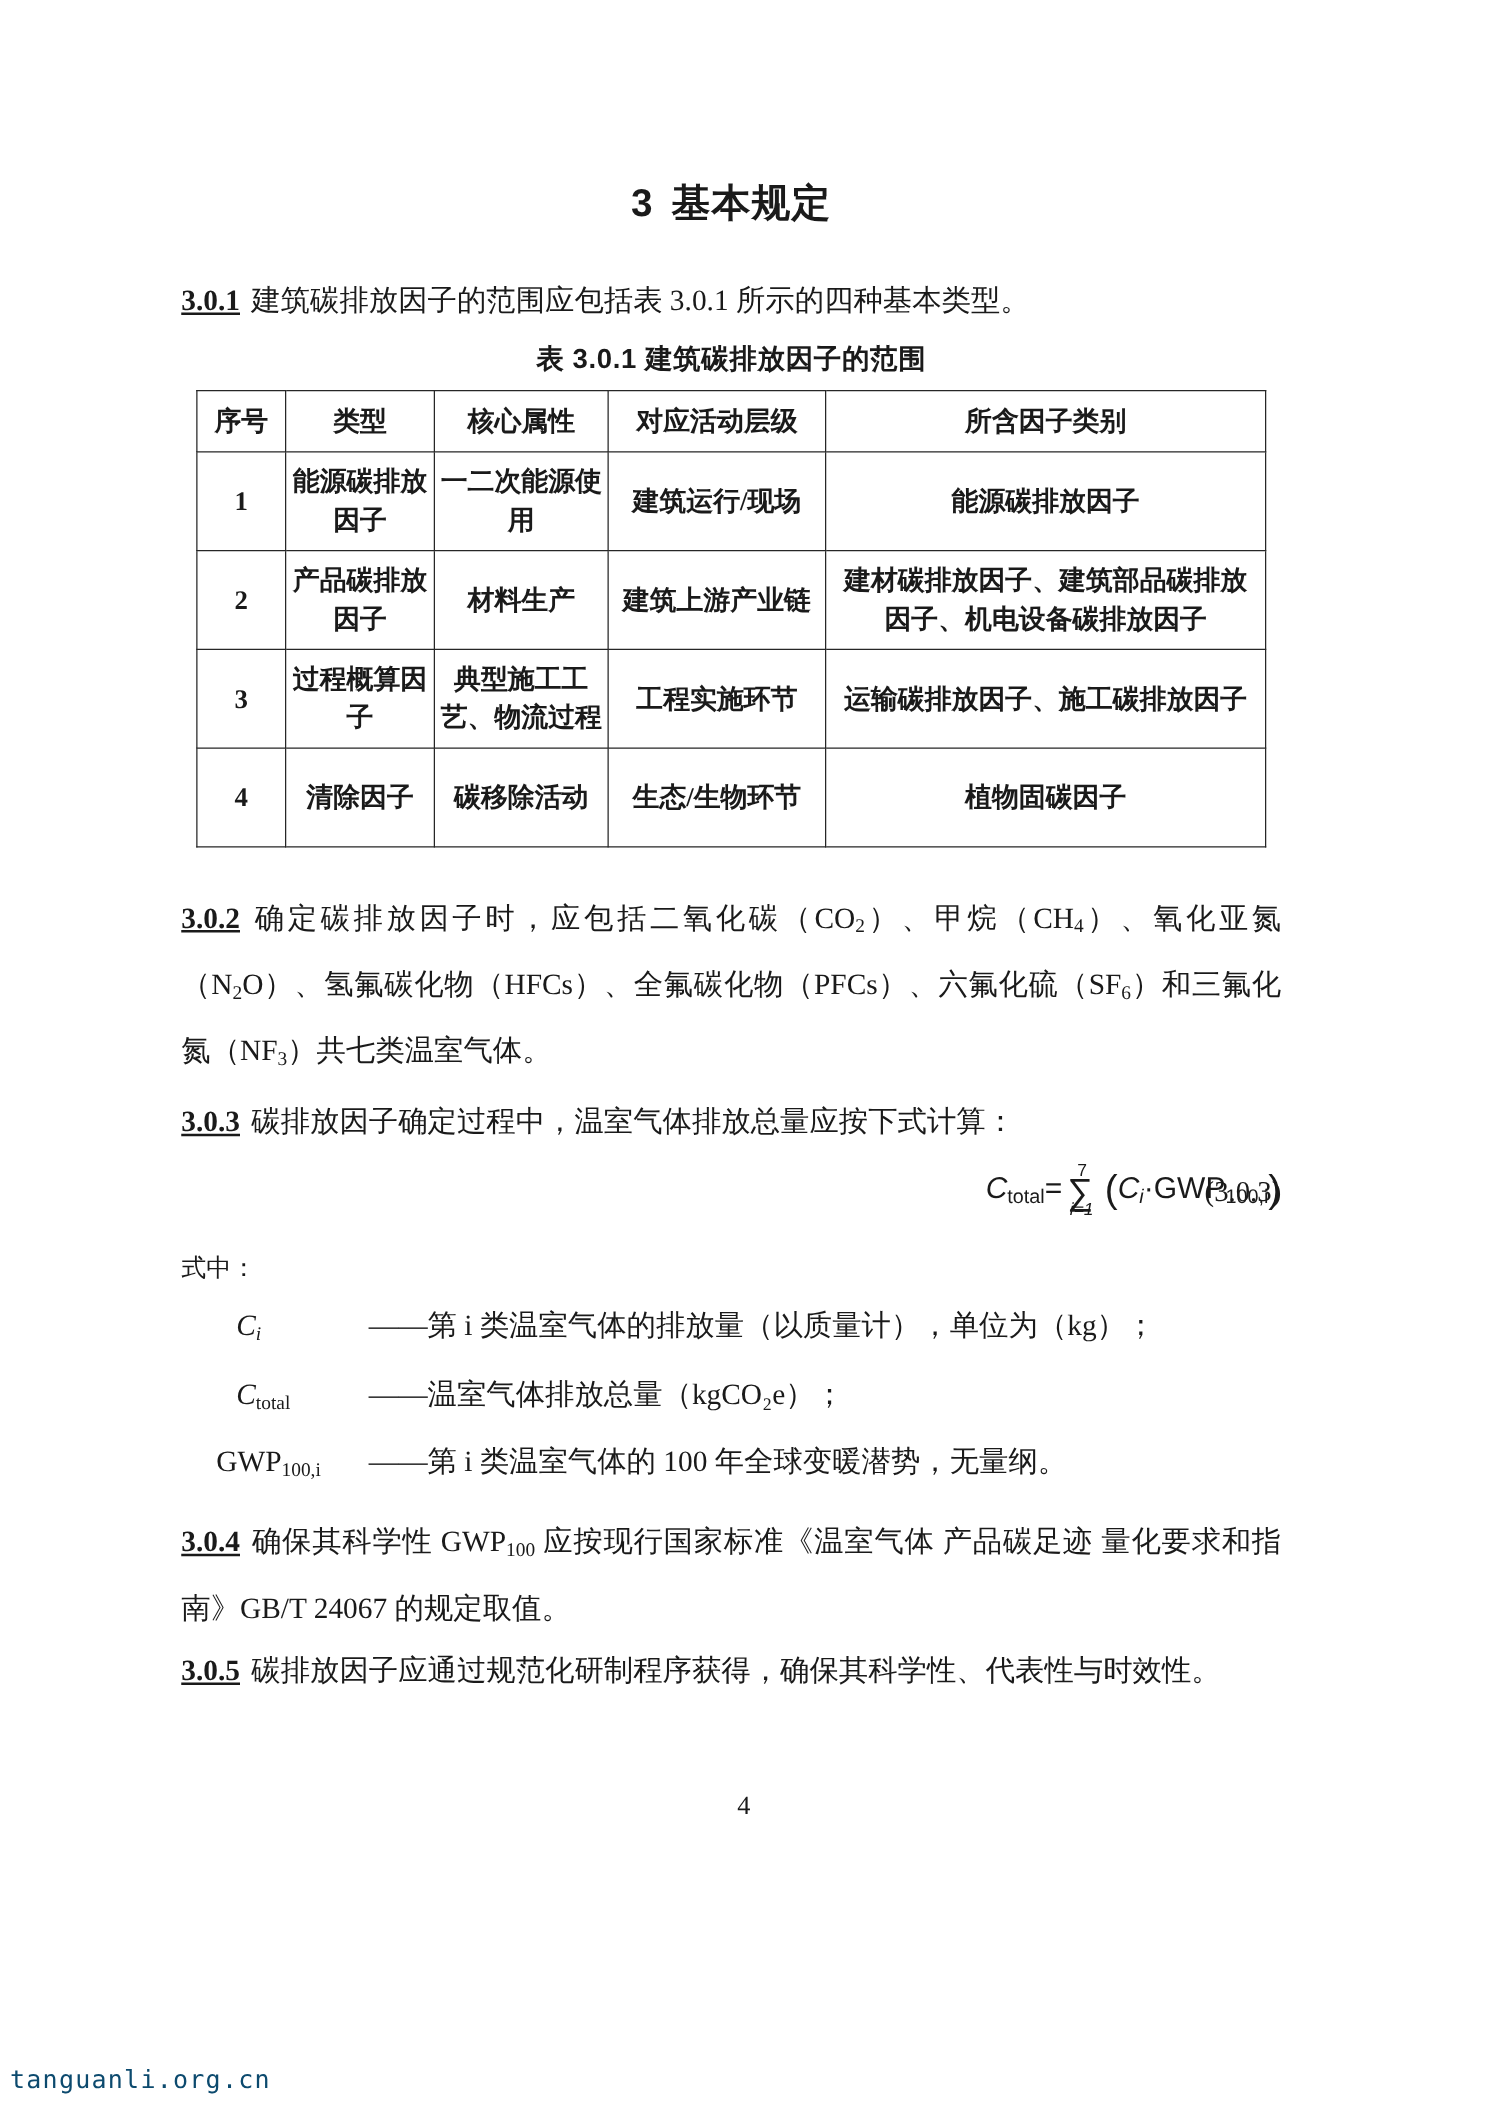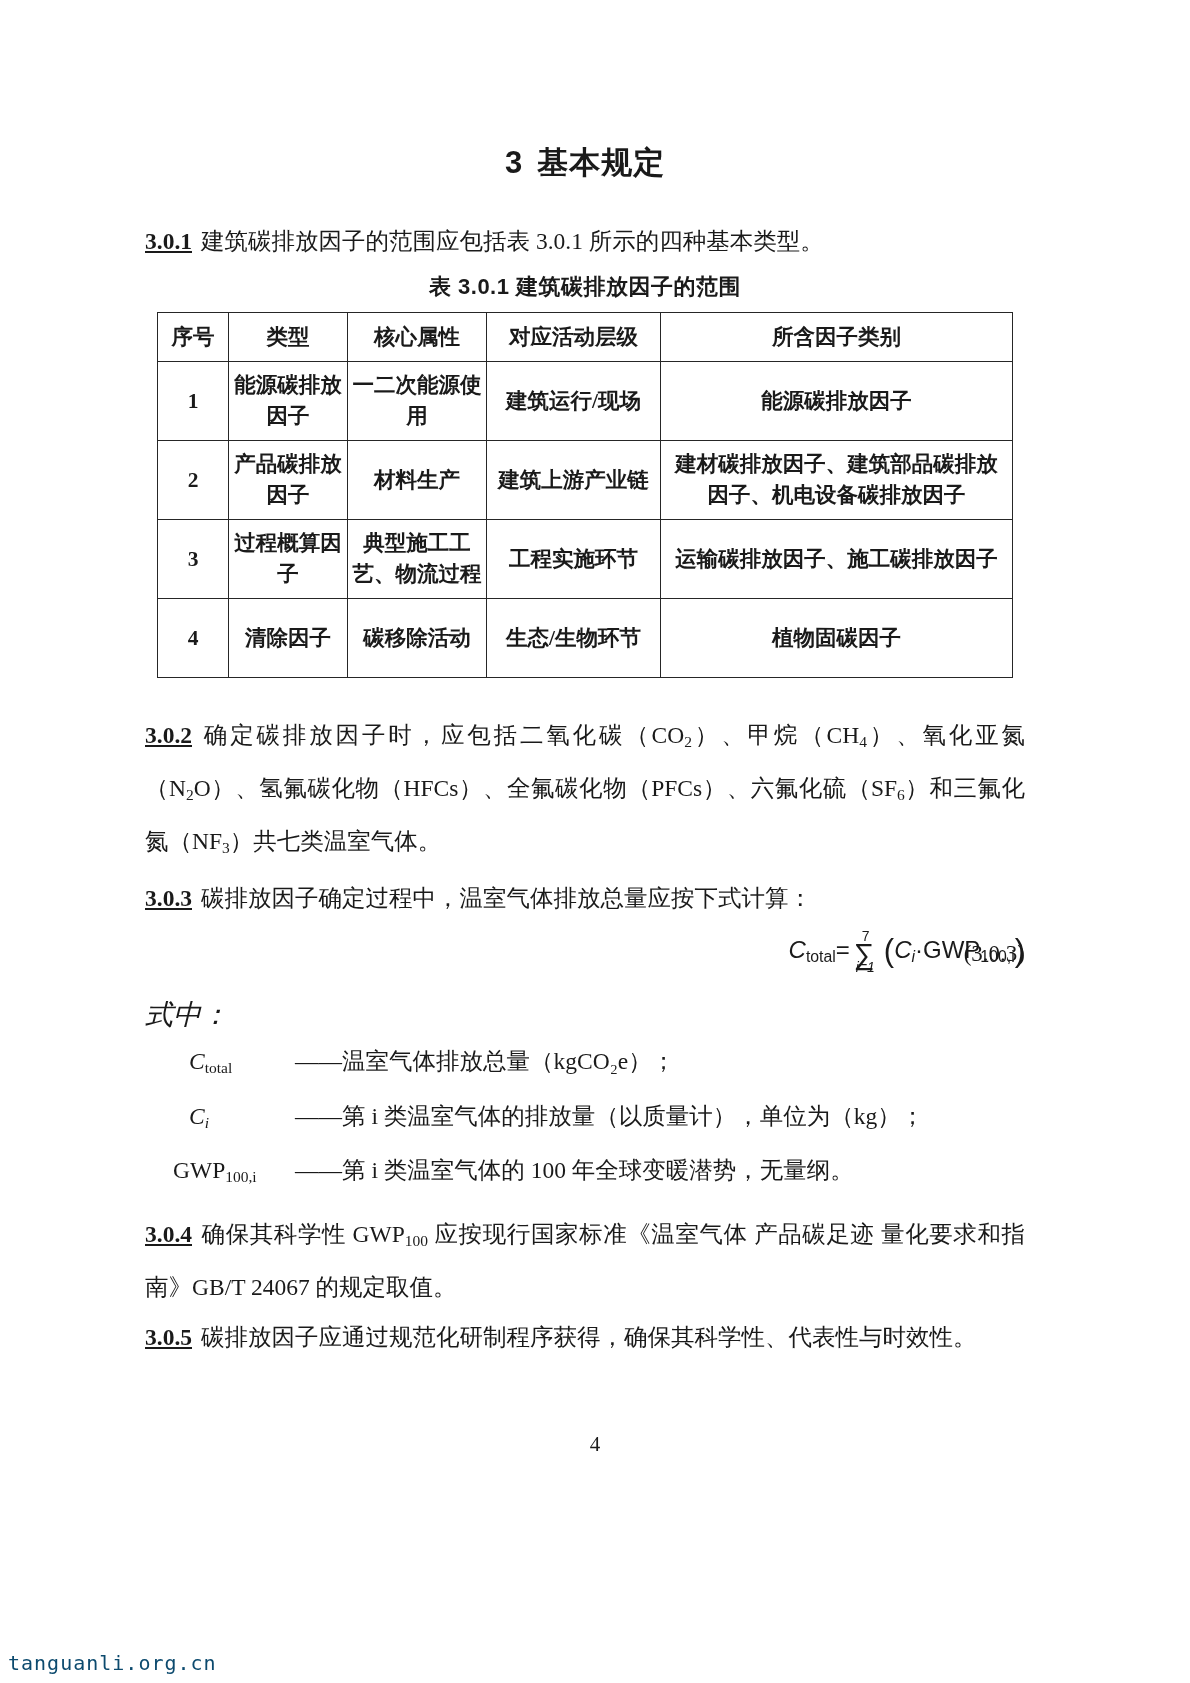--- a/index.html
+++ b/index.html
@@ -140,24 +140,23 @@
   }
   .formula-num {
     position: absolute;
     right: 0;
     top: 8px;
     font-size: 23px;
   }
 
   
   .where-label {
-    font-size: 28px;
+    font-size: 20px;
     line-height: 44px;
     margin: 0 0 0 0;
-    font-style: italic;
   }
   .def-list { margin: 0; padding: 0; }
   .def-item {
     display: flex;
     align-items: baseline;
     font-size: 23.5px;
     line-height: 48px;
   }
   .def-sym {
     width: 150px;
@@ -263,26 +262,26 @@
       <div class="formula">
         <span class="ital">C</span><sub>total</sub><span>=</span><span class="sigma-stack"><span class="sup-lim">7</span><span class="sg">∑</span><span class="sub-lim ital">i=1</span></span><span class="paren-big">(</span><span class="ital">C</span><sub class="ital">i</sub><span>·</span><span>GWP</span><sub>100,i</sub><span class="paren-big">)</span>
       </div>
       <div class="formula-num">(3.0.3)</div>
     </div>
 
     <div class="where-label">式中：</div>
 
     <div class="def-list">
       <div class="def-item">
+        <span class="def-sym"><span class="ital">C</span><sub class="ital">i</sub></span>
+        <span class="def-desc">——第 i 类温室气体的排放量（以质量计），单位为（kg）；</span>
+      </div>
+      <div class="def-item">
         <span class="def-sym"><span class="ital">C</span><sub>total</sub></span>
         <span class="def-desc">——温室气体排放总量（kgCO₂e）；</span>
-      </div>
-      <div class="def-item">
-        <span class="def-sym"><span class="ital">C</span><sub class="ital">i</sub></span>
-        <span class="def-desc">——第 i 类温室气体的排放量（以质量计），单位为（kg）；</span>
       </div>
       <div class="def-item">
         <span class="def-sym wide" style="padding-left:28px"><span>GWP</span><sub>100,i</sub></span>
         <span class="def-desc">——第 i 类温室气体的 100 年全球变暖潜势，无量纲。</span>
       </div>
     </div>
 
     <p class="para" style="margin-top:10px">
       <span class="clause">3.0.4</span><span>确保其科学性 GWP</span><sub>100</sub><span> 应按现行国家标准《温室气体  产品碳足迹  量化要求</span><span>和指南》GB/T 24067 的规定取值。</span>
     </p>

